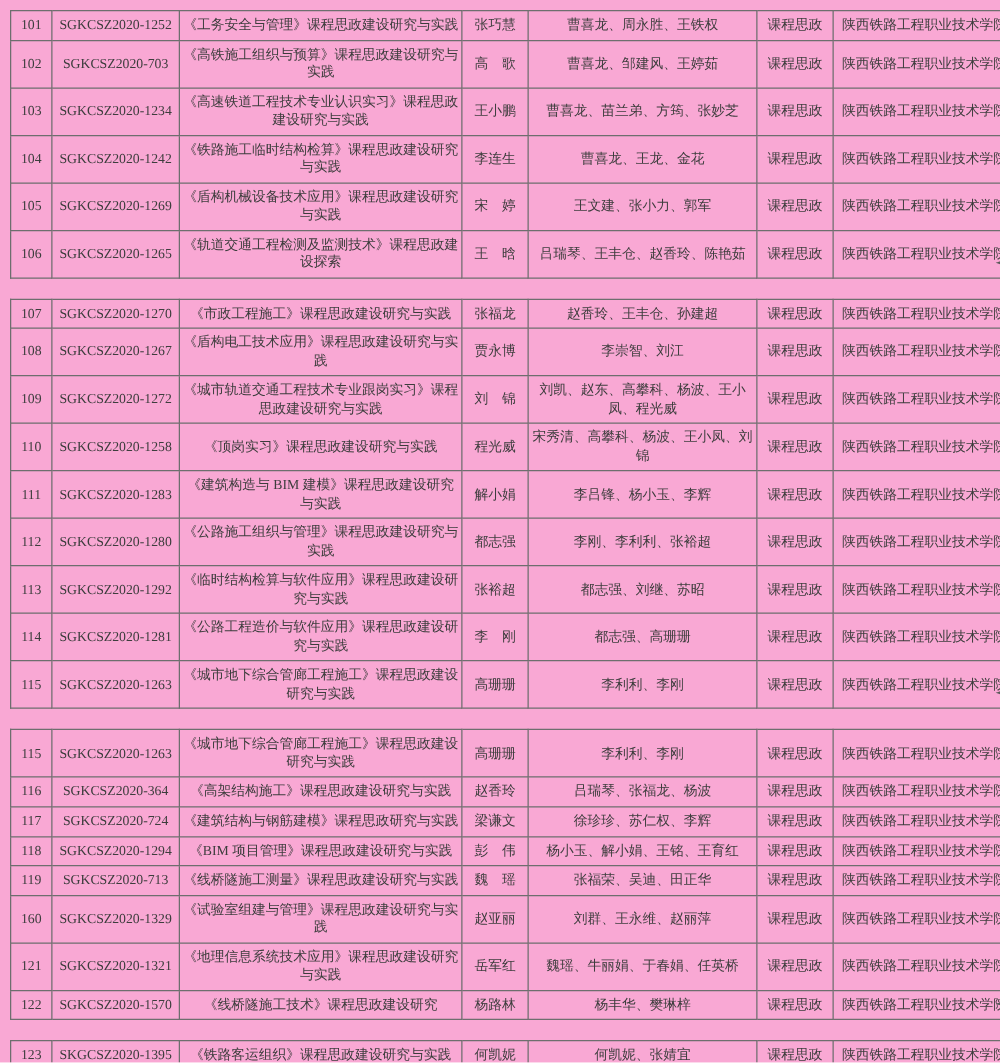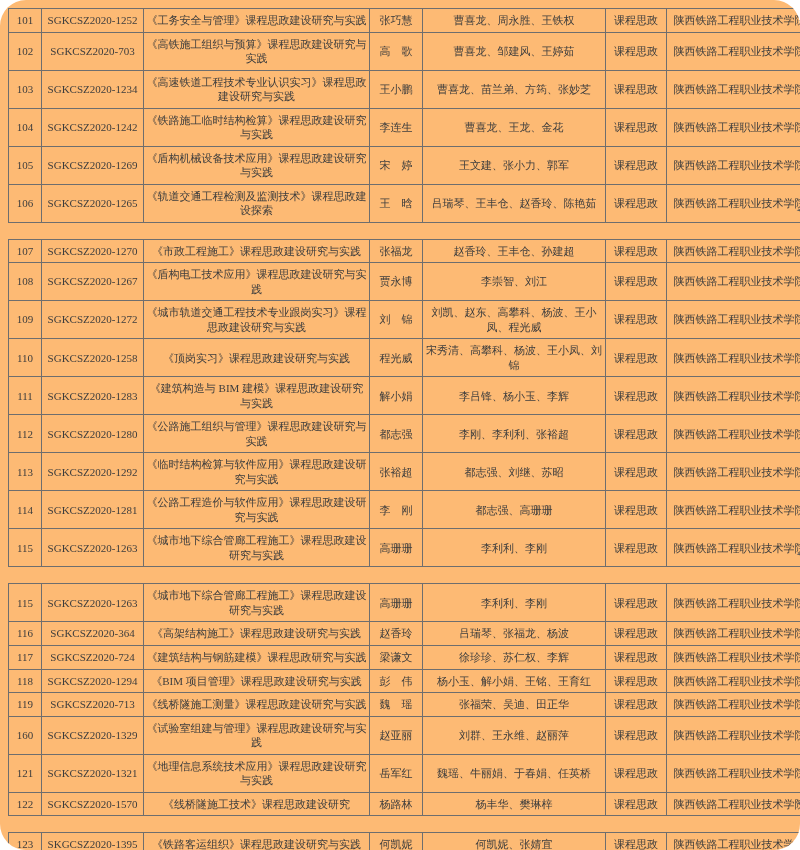--- a/index.html
+++ b/index.html
@@ -4,25 +4,24 @@
 <style>
   html, body {
     margin: 0;
     padding: 0;
     background: #ffffff;
   }
   .page {
     position: relative;
     width: 800px;
     height: 850px;
-    background: #fdba74;
+    background: #f9a8d4;
     overflow: hidden;
     font-family: "Liberation Serif", "DejaVu Serif", serif;
     color: #3d3d3d;
-    border-radius: 26px;
   }
   .sections {
     position: absolute;
     left: 8px;
     top: 8px;
     width: 787px;
   }
   .section {
     position: relative;
     margin-bottom: 16px;

